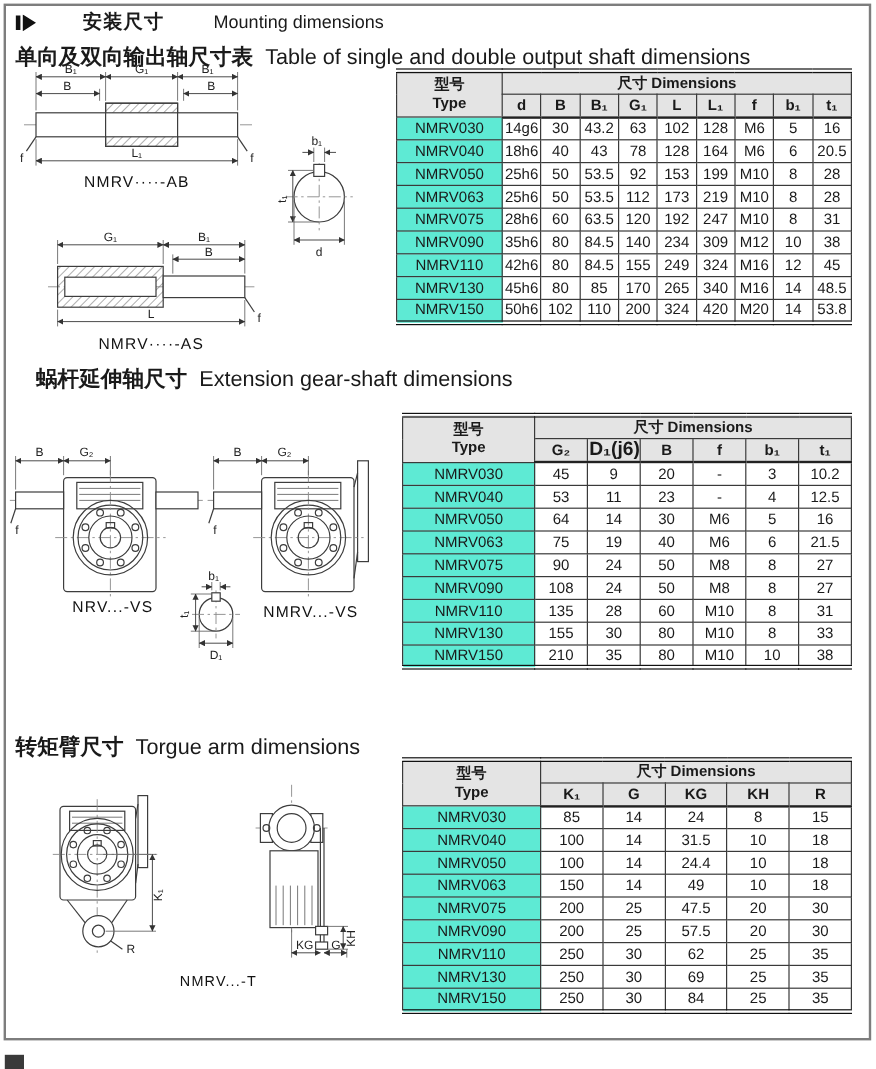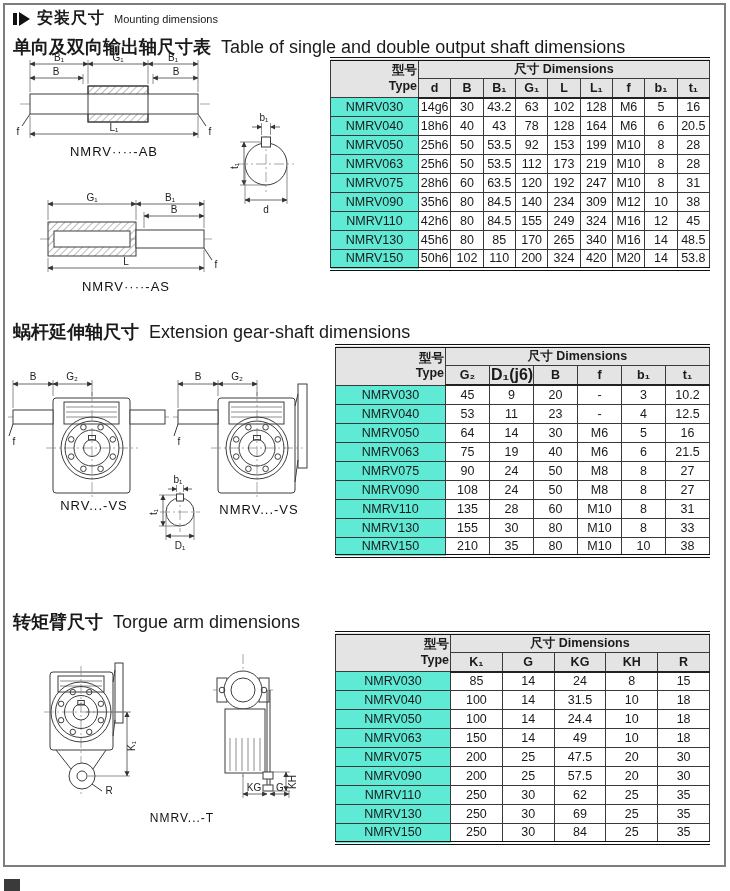--- a/index.html
+++ b/index.html
@@ -1,44 +1,44 @@
 <!DOCTYPE html>
 <html><head>
 <meta charset="utf-8">
 <style>
   * { margin:0; padding:0; box-sizing:border-box; }
   html,body { width:730px; height:891px; }
   body { position:relative; background:#ffffff; font-family:"Liberation Sans",sans-serif; color:#1a1a1a; overflow:hidden; }
   .frame { position:absolute; left:3px; top:3px; width:723px; height:864px; border:2px solid #7d7d7d; }
   .footer-mark { position:absolute; left:4px; top:879px; width:16px; height:12px; background:#3a3a3a; }
 
-  .hdr { position:absolute; left:13px; top:8px; display:flex; align-items:center; }
+  .hdr { position:absolute; left:13px; top:8px; display:flex; align-items:center;gap:32px; }
   .hdr .icon { margin-right:7px; display:inline-block; }
   .hdr .cn { font-size:16px; font-weight:bold; letter-spacing:1px; }
-  .hdr .en { font-size:11px; margin-left:9px; }
+  .hdr .en { font-size:15px; margin-left:9px; }
 
   .sub { position:absolute; left:13px; font-size:18px; white-space:nowrap; }
   .sub .cn { font-weight:bold; }
   .sub .en { margin-left:5px; }
   .s1 { top:35px; }
-  .s2 { top:320px; }
+  .s2 { top:304px;margin-left:17px; }
   .s3 { top:610px; }
 
   table.dims-table { position:absolute; border-collapse:collapse; table-layout:fixed; background:#fff;
     border-top:4px double #111; border-bottom:4px double #111; }
   .t1 { left:330px; top:57px; width:380px; }
   .t2 { left:335px; top:344px; width:375px; }
   .t3 { left:335px; top:631px; width:375px; }
   .dims-table th, .dims-table td { border:1px solid #3a3a3a; text-align:center; vertical-align:middle;
     font-size:12.5px; height:19px; padding:0 1px; font-weight:normal; }
   .dims-table thead th { background:#e4e4e4; font-weight:bold; }
   .dims-table thead th.small { font-size:16px; }
   .dims-table thead th[rowspan] { border-bottom:1px solid #3a3a3a; }
   .dims-table thead tr:last-child th { border-bottom:2px solid #222; }
-  .dims-table thead th div { line-height:1.25;text-align:right; }
+  .dims-table thead th div { line-height:1.25; }
   .dims-table tbody th.type { background:#5eead4; font-weight:normal; }
 
   svg.drawing { position:absolute; }
   .d1 { left:8px;  top:52px; }
   .d2 { left:8px;  top:362px; }
   .d3 { left:8px;  top:638px; }
   .ln    { stroke:#3d3d3d; stroke-width:1; fill:none; }
   .lnf   { stroke:#3d3d3d; stroke-width:1; fill:#ffffff; }
   .thin  { stroke:#6a6a6a; stroke-width:0.75; fill:none; }
   .cl    { stroke:#8a8a8a; stroke-width:0.75; fill:none; stroke-dasharray:10 3 2 3; }

